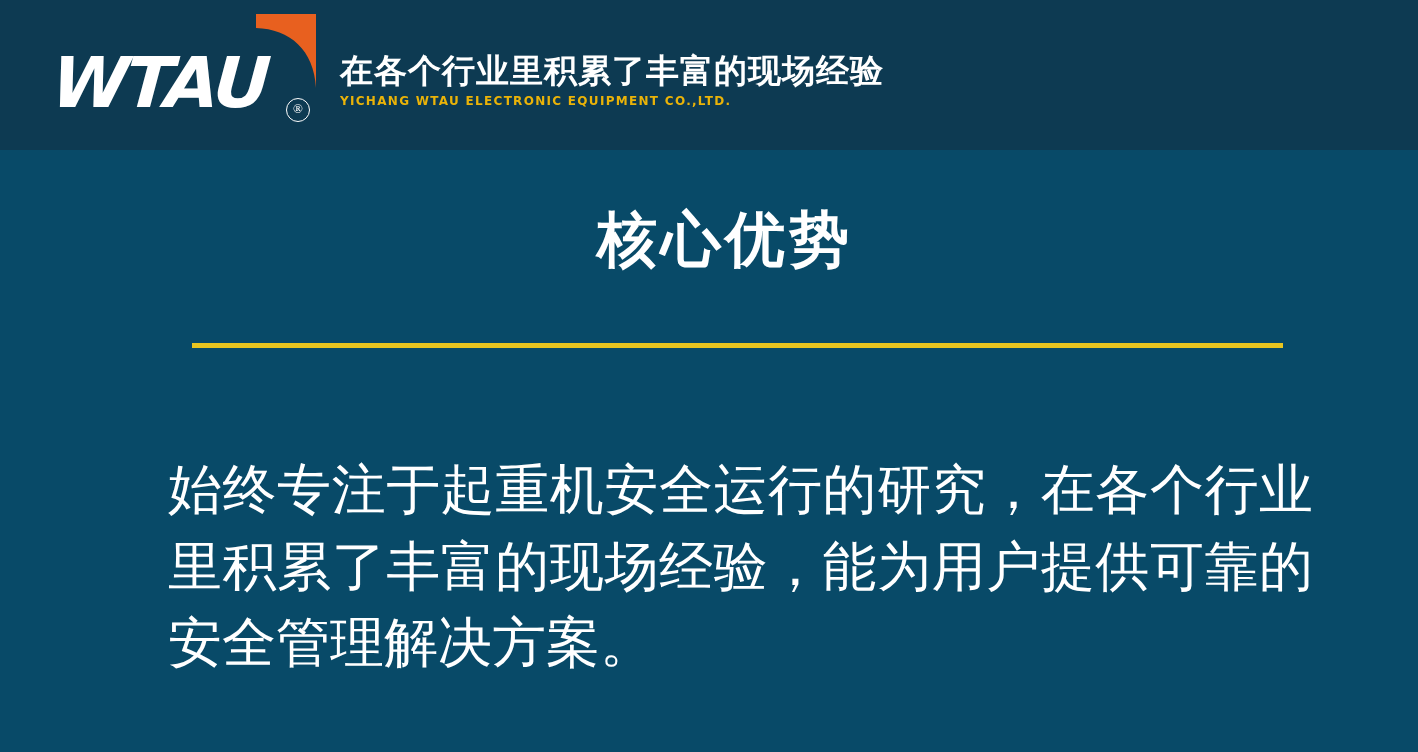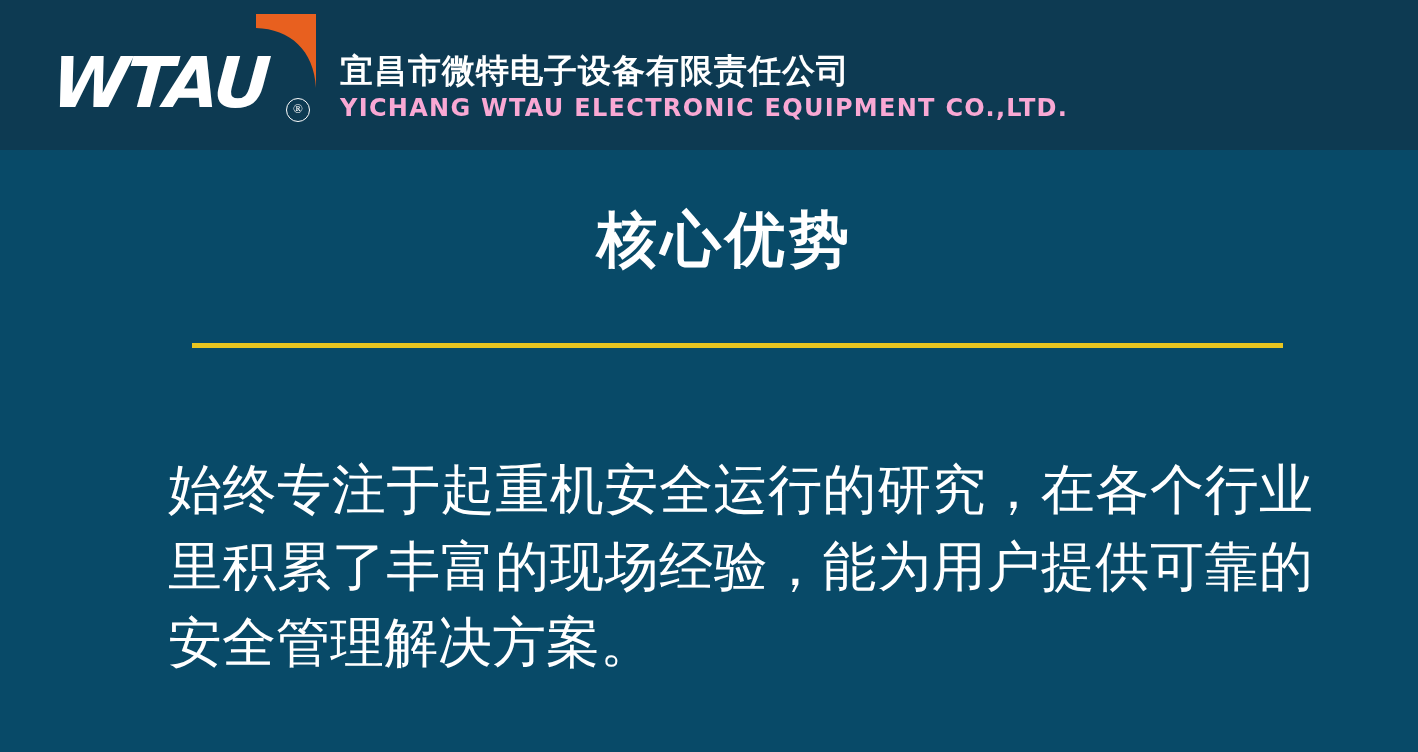--- a/index.html
+++ b/index.html
@@ -100,23 +100,23 @@
     font-weight: 700;
     color: #ffffff;
     line-height: 1.15;
     letter-spacing: 1px;
     white-space: nowrap;
   }
 
   .company-en {
     margin-top: 4px;
     font-family: "DejaVu Sans", "Liberation Sans", sans-serif;
-    font-size: 24px;
+    font-size: 12px;
     font-weight: 700;
-    color: #f9a8d4;
+    color: #eab308;
     letter-spacing: 1.3px;
     white-space: nowrap;
   }
 
   
   .title {
     position: absolute;
     left: 16px;
     top: 206px;
     width: 1418px;
@@ -171,21 +171,21 @@
       </div>
 
       <div class="logo-wordmark">WTAU</div>
     </div>
 
     <div class="logo-reg">®</div>
 
     <div class="divider-gap"></div>
 
     <div class="company-block">
-      <div class="company-cn">宜昌市微特电子设备有限责任公司</div>
+      <div class="company-cn">在各个行业里积累了丰富的现场经验</div>
       <div class="company-en">YICHANG WTAU ELECTRONIC EQUIPMENT CO.,LTD.</div>
     </div>
 
   </div>
 
   <div class="title">核心优势</div>
 
   <div class="rule"></div>
 
   <div class="body-copy">始终专注于起重机安全运行的研究，在各个行业里积累了丰富的现场经验，能为用户提供可靠的安全管理解决方案。</div>

